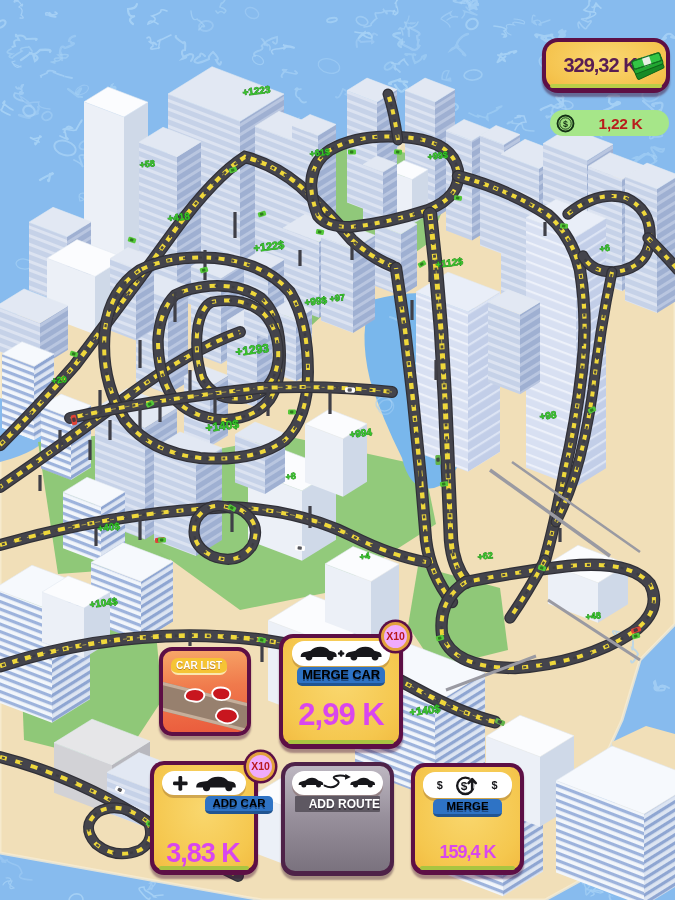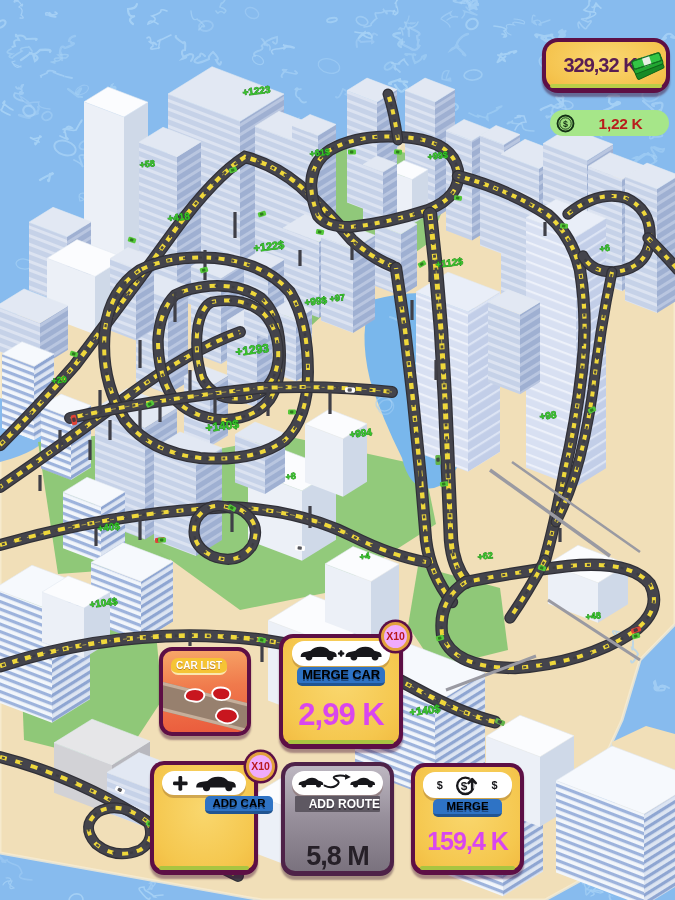--- a/index.html
+++ b/index.html
@@ -51,21 +51,21 @@
  text-align:center;font-weight:bold;color:#000000;text-shadow:0 2px 0 #1C4A85;}
 .bp-merge{left:18px;top:33px;width:88px;height:16px;font-size:13px;line-height:16px;letter-spacing:-0.2px;}
 .bp-add{left:20px;top:35px;width:68px;height:15px;font-size:11.5px;line-height:15px;margin-left:35px;}
 .bp-income{left:22px;top:36px;width:69px;height:15px;font-size:11.5px;line-height:15px;}
 .gray-pill{position:absolute;left:14px;top:34px;width:85px;height:16px;background:#5E5862;border-radius:1px;
  text-align:right;font-weight:bold;color:#FFF;font-size:12px;line-height:16px;text-shadow:0 2px 0 #3E3842;}
 .price{position:absolute;width:100%;text-align:center;font-weight:bold;color:#d946ef;letter-spacing:-1px;}
 .p-merge{top:63px;font-size:31px;}
 .p-add{top:77px;font-size:27px;left:-1px;}
 .p-route{top:79px;font-size:27px;color:#262028;}
-.p-income{top:64px;font-size:25px;}
+.p-income{top:79px;font-size:18px;}
 
 .x10{position:absolute;width:23px;height:23px;border-radius:50%;background:#f0abfc;border:3px solid #E2A23C;
  box-shadow:0 0 0 2.5px #5D0F45;text-align:center;font-weight:bold;font-size:10.5px;line-height:23px;color:#B8191E;}
 .x10-merge{right:-7px;top:-12px;}
 .x10-add{right:-17px;top:-9px;}
 </style></head>
 <body>
 
 <div id="scene">
 <svg width="675" height="900" viewBox="0 0 675 900">
@@ -984,40 +984,40 @@
       <g fill="#17171B">
         <rect x="7" y="9.2" width="17" height="4.4" rx="1.6"></rect>
         <rect x="13.3" y="2.9" width="4.4" height="17" rx="1.6"></rect>
         <path d="M34,15 Q34,10.5 41,9.5 L47,8.5 Q51.5,3.5 59.5,3.5 Q67.5,3.5 71,8.5 L75.5,9.5 Q80,10.5 80,14.5 L80,16.2 L76.2,16.2 A4.2,4.2 0 0 1 67.8,16.2 L50.2,16.2 A4.2,4.2 0 0 1 41.8,16.2 L34,16.2 Z"></path>
       </g>
     </svg>
   </div>
 
   <div class="blue-pill bp-add">ADD CAR</div>
 
+  <div class="price p-add">3,83 K</div>
 
   <div class="x10 x10-add">X10</div>
 </div>
 
 <div class="btn-gray btn-route">
 
   <div class="icon-pill ip-route">
     <svg viewBox="0 0 96 22">
       <g fill="#17171B">
         <path d="M2,12.5 Q2,9.5 6.5,8.8 L10,8 Q13,4.5 18,4.5 Q23,4.5 25.5,8 L28.5,8.8 Q31.5,9.5 31.5,12 L31.5,13.2 L28.8,13.2 A3,3 0 0 1 22.8,13.2 L11.2,13.2 A3,3 0 0 1 5.2,13.2 L2,13.2 Z"></path>
         <path d="M64,12.5 Q64,9.5 68.5,8.8 L72,8 Q75,4.5 80,4.5 Q85,4.5 87.5,8 L90.5,8.8 Q93.5,9.5 93.5,12 L93.5,13.2 L90.8,13.2 A3,3 0 0 1 84.8,13.2 L73.2,13.2 A3,3 0 0 1 67.2,13.2 L64,13.2 Z"></path>
       </g>
       <path d="M33,14 Q41,18 47,14 Q53,10 47,7 Q41,4 47,2.5 Q53,1 60,3.5" fill="none" stroke="#17171B" stroke-width="2.4" stroke-linecap="round"></path>
       <path d="M58,0.2 l6.5,3.6 l-7,3.2 z" fill="#17171B"></path>
     </svg>
   </div>
 
   <div class="gray-pill">ADD ROUTE</div>
 
-  <div class="price p-route">5,8 M</div>
 </div>
 
 <div class="btn-gold btn-income">
   <div class="btn-green-strip"></div>
 
   <div class="icon-pill ip-income">
     <svg viewBox="0 0 86 24">
       <text x="13" y="17" text-anchor="middle" font-family="Liberation Sans, sans-serif" font-weight="bold" font-size="12" fill="#17171B">$</text>
       <text x="73" y="17" text-anchor="middle" font-family="Liberation Sans, sans-serif" font-weight="bold" font-size="12" fill="#17171B">$</text>
       <circle cx="41" cy="13" r="9" fill="none" stroke="#17171B" stroke-width="2.6"></circle>

